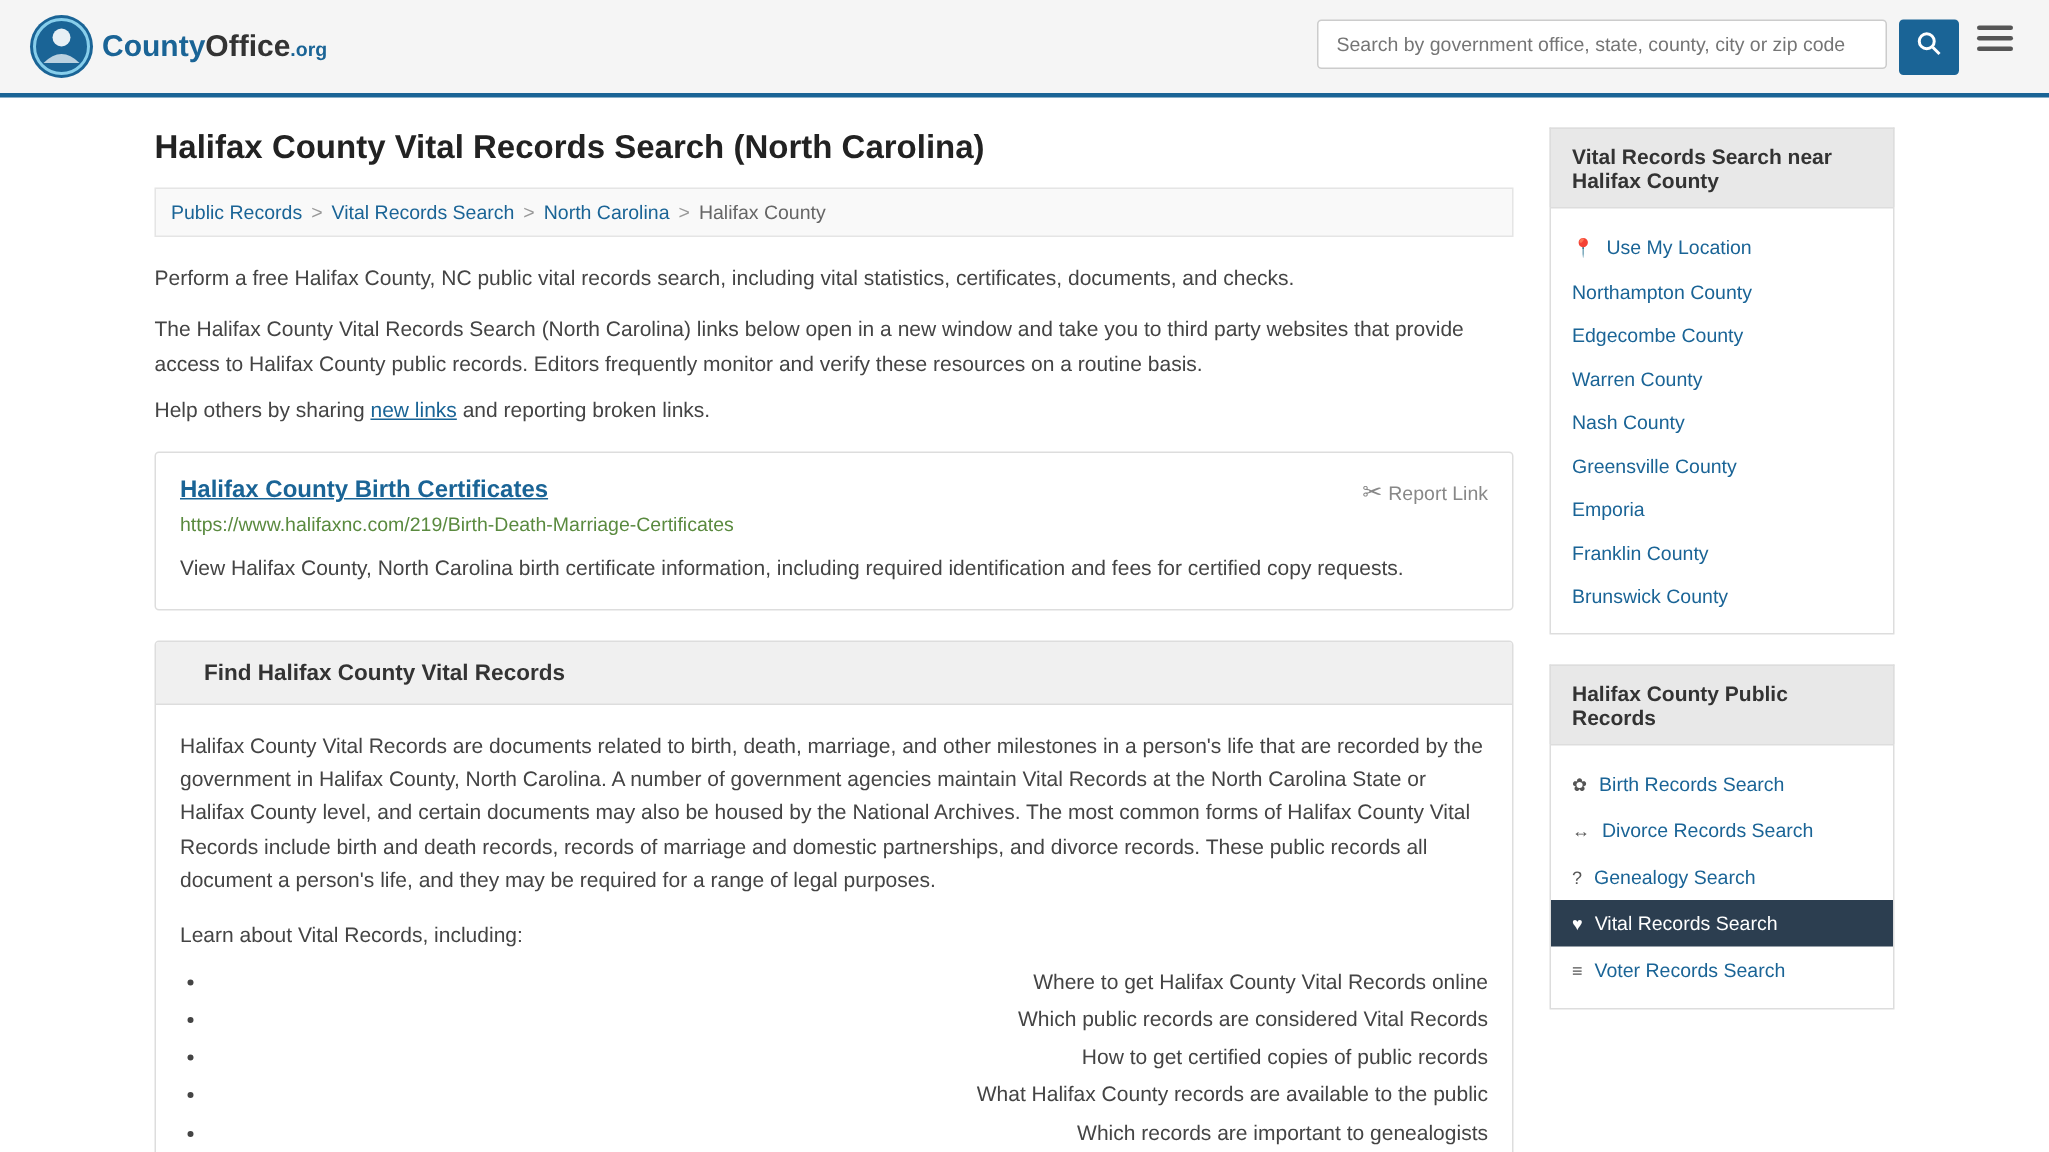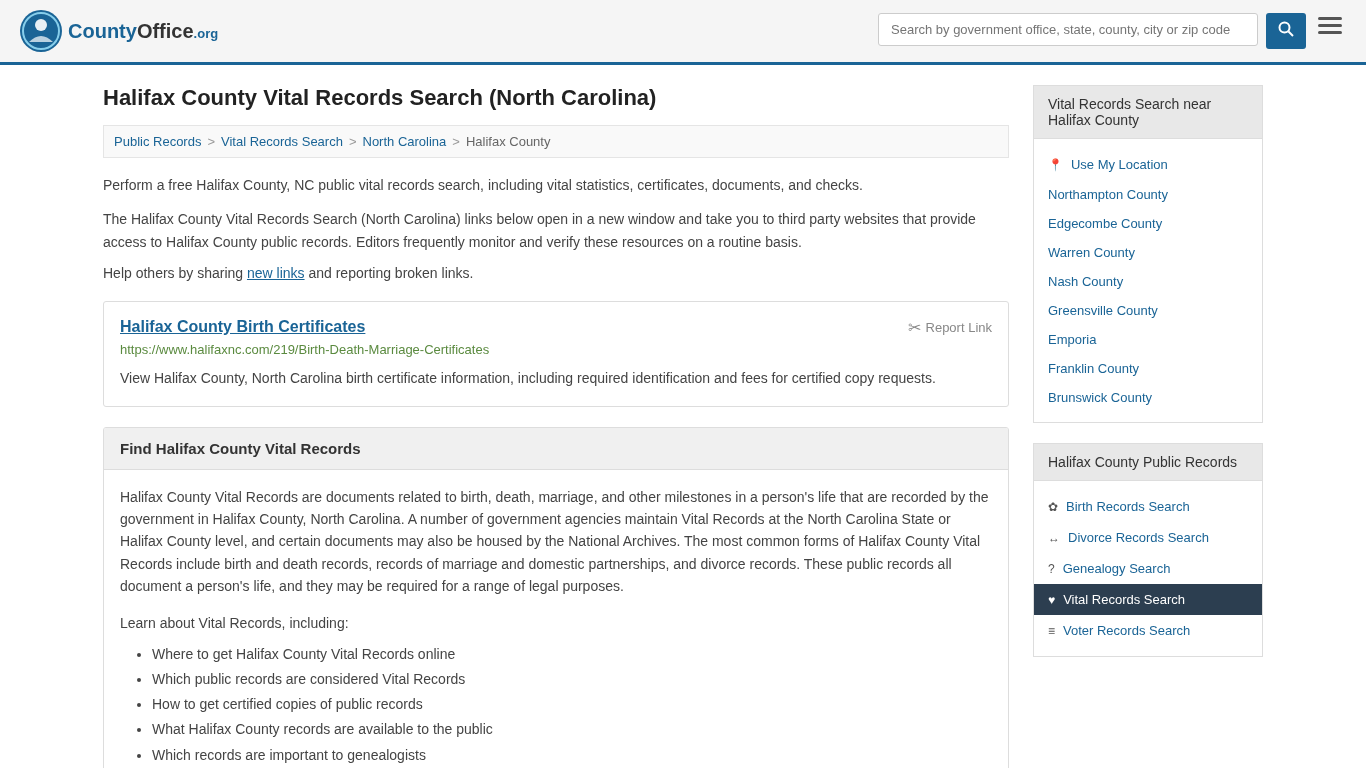--- a/index.html
+++ b/index.html
@@ -170,61 +170,62 @@
     }
 
     
     .info-section {
       border: 1px solid #ddd;
       border-radius: 3px;
       overflow: hidden;
     }
     .info-section-header {
       background: #f0f0f0;
-      padding: 12px 16px;
+      padding: 12px 32px;
       font-size: 15px;
       font-weight: bold;
       color: #333;
       border-bottom: 1px solid #ddd;
     }
     .info-section-body {
       padding: 16px;
     }
     .info-section-body p {
       font-size: 14px;
       line-height: 1.6;
       color: #444;
       margin-bottom: 14px;
     }
     .info-section-body .learn-title {
       font-weight: normal;
       margin-bottom: 8px;
     }
     .info-section-body ul {
-      margin-left: 32px;
+      margin-left: 20px;
+      text-align: right;
     }
     .info-section-body ul li {
       font-size: 14px;
       color: #444;
       line-height: 1.8;
     }
 
     
     #sidebar {
       width: 230px;
       flex-shrink: 0;
     }
     .sidebar-section {
       margin-bottom: 20px;
     }
     .sidebar-header {
       background: #e8e8e8;
       padding: 10px 14px;
       font-size: 14px;
-      font-weight: normal;
+      font-weight: bold;
       color: #333;
       border: 1px solid #ddd;
       border-bottom: none;
     }
     .sidebar-body {
       border: 1px solid #ddd;
       padding: 10px 0;
     }
     .sidebar-item {
       padding: 8px 14px;

